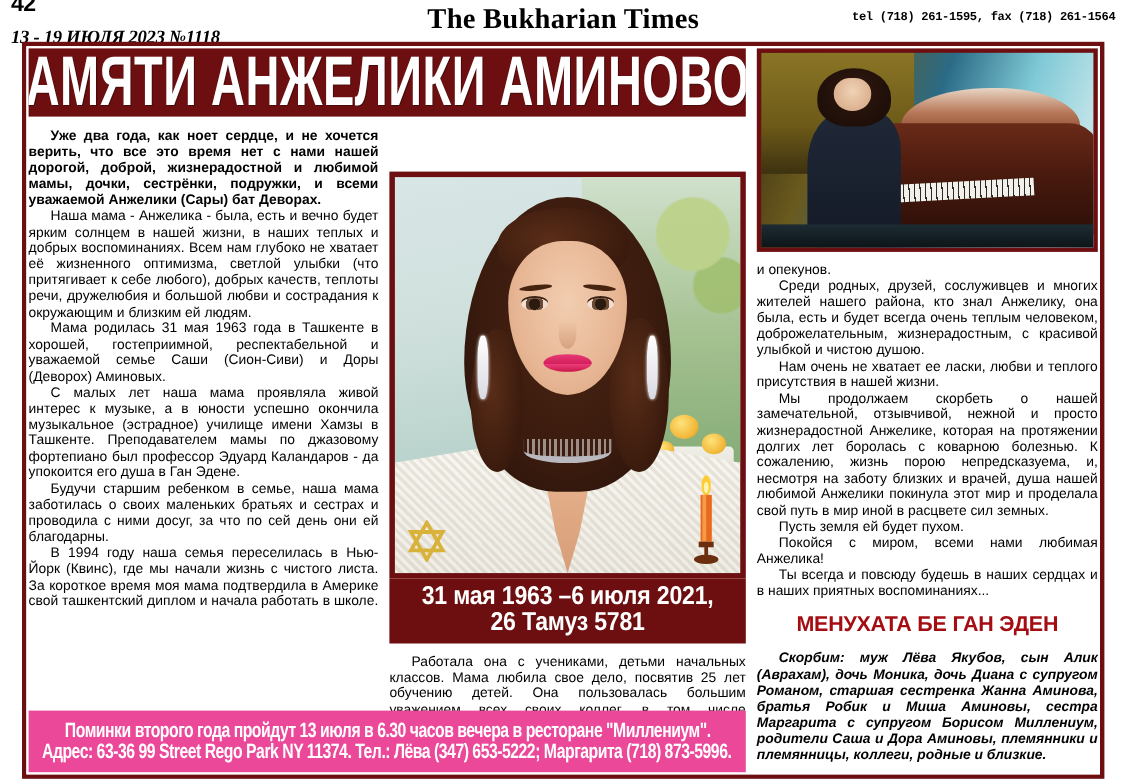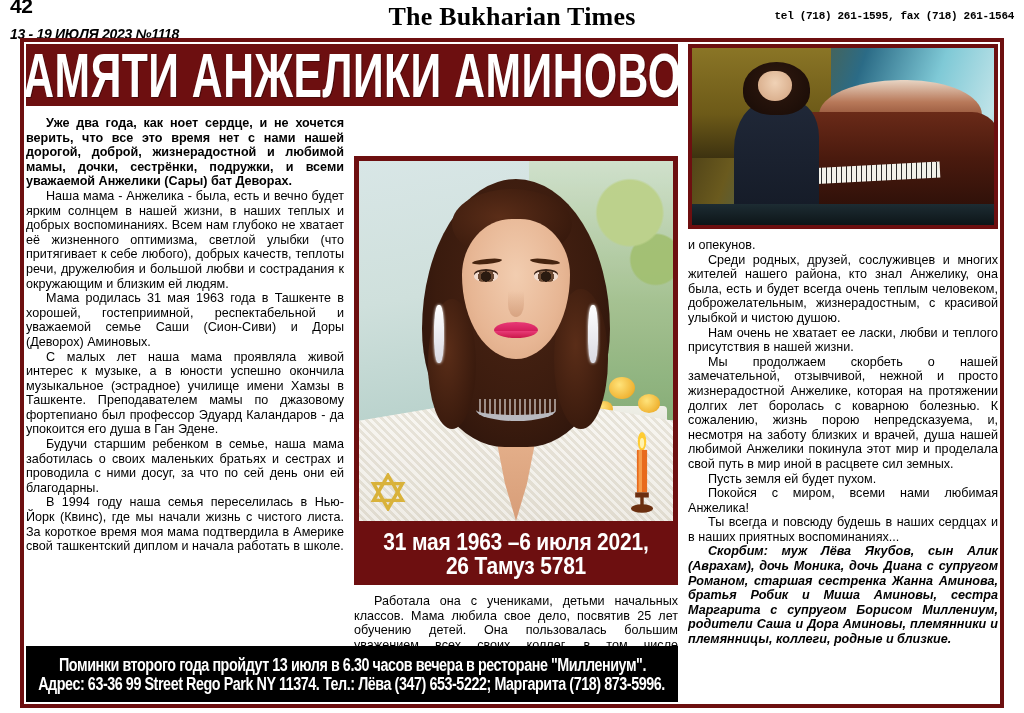--- a/index.html
+++ b/index.html
@@ -34,24 +34,24 @@
     white-space: nowrap;
     flex-direction: column;
   }
   .page-num {
     font-family: "Liberation Sans", sans-serif;
     font-weight: bold;
     font-size: 21px;
     letter-spacing: -0.5px;
   }
   .issue-line {
-    font-family: Liberation Sans, sans-serif;
+    font-family: Liberation Serif, serif;
     font-weight: bold;
     font-style: italic;
-    font-size: 14px;
+    font-size: 17px;
     letter-spacing: -0.3px;
   }
   .mast-title {
     position: absolute;
     left: 0; top: 2px;
     width: 1024px;
     text-align: center;
     font-family: "Liberation Serif", serif;
     font-weight: bold;
     font-size: 26px;
@@ -340,21 +340,21 @@
     margin-top: 9px;
   }
 
   
   .bottom-banner {
     position: absolute;
     left: 0;
     bottom: 0;
     width: 652px;
     height: 56px;
-    background: #000000;
+    background: #ec4899;
     color: #ffffff;
     display: flex;
     flex-direction: column;
     align-items: center;
     justify-content: center;
     gap: 3px;
   }
   .bottom-banner .bb-line {
     font-family: "Liberation Sans", sans-serif;
     font-weight: bold;
@@ -588,17 +588,18 @@
     <div class="right-text">
       <p style="text-indent:0">и опекунов.</p>
       <p>Среди родных, друзей, сослуживцев и многих жителей нашего района, кто знал Анжелику, она была, есть и будет всегда очень теплым человеком, доброжелательным, жизнерадостным, с красивой улыбкой и чистою душою.</p>
       <p>Нам очень не хватает ее ласки, любви и теплого присутствия в нашей жизни.</p>
       <p>Мы продолжаем скорбеть о нашей замечательной, отзывчивой, нежной и просто жизнерадостной Анжелике, которая на протяжении долгих лет боролась с коварною болезнью. К сожалению, жизнь порою непредсказуема, и, несмотря на заботу близких и врачей, душа нашей любимой Анжелики покинула этот мир и проделала свой путь в мир иной в расцвете сил земных.</p>
       <p>Пусть земля ей будет пухом.</p>
       <p>Покойся с миром, всеми нами любимая Анжелика!</p>
       <p>Ты всегда и повсюду будешь в наших сердцах и в наших приятных воспоминаниях...</p>
     </div>
 
+    <div class="menuhata">МЕНУХАТА БЕ ГАН ЭДЕН</div>
 
     <p class="mourners">Скорбим: муж Лёва Якубов, сын Алик (Аврахам), дочь Моника, дочь Диана с супругом Романом, старшая сестренка Жанна Аминова,  братья Робик и Миша Аминовы, сестра Маргарита с супругом Борисом Миллениум, родители Саша и Дора Аминовы, племянники и племянницы, коллеги, родные и близкие.</p>
   </div>
 
 </div>
 
 </body></html>

